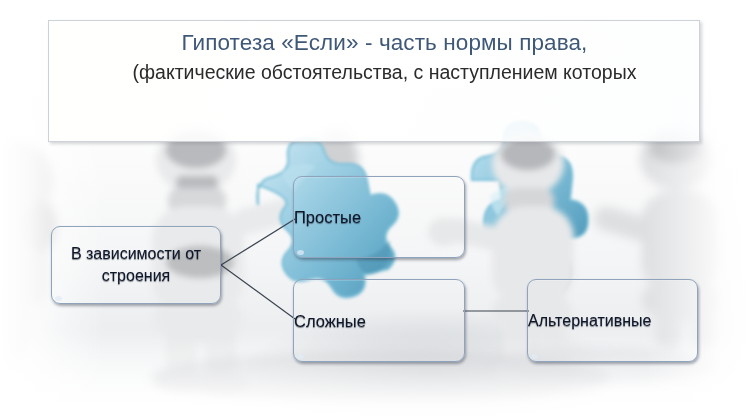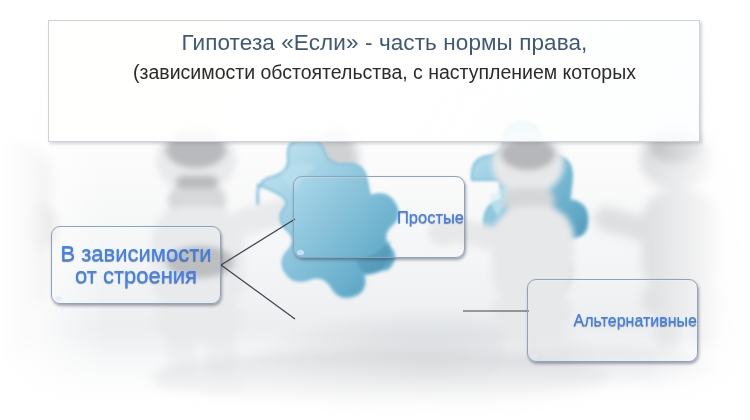--- a/index.html
+++ b/index.html
@@ -56,33 +56,33 @@
   
   #links{position:absolute;left:0;top:0;}
 
   
   .node{
     position:absolute;box-sizing:border-box;
     border-radius:9px;
     border:1px solid #8fa3bd;
     background:linear-gradient(157deg,#4d5e7c 0%,#4656733 0%,#4a5a77 18%,#3f4f6b 55%,#35445f 86%,#313f59 100%);
     box-shadow:1px 2px 3px rgba(40,50,66,.42), inset 0 1px 0 rgba(255,255,255,.18);
-    display:flex;align-items:center;justify-content:flex-end;
-    color:#3b82f6;text-align:center;
+    display:flex;align-items:center;justify-content:flex-start;
+    color:#0f172a;text-align:center;
   }
   .node .txt{font-size:16.5px;line-height:22px;font-weight:400;text-shadow:0 1px 1px rgba(20,26,38,.55);}
   .node::after{ 
     content:"";position:absolute;left:3px;bottom:2px;width:7px;height:5px;
     border-radius:50%;background:rgba(225,235,245,.75);
   }
   #node-dep{left:51px;top:226px;width:170px;height:78px;}
-  #node-dep .txt{font-size:22px;}
+  #node-dep .txt{font-size:16px;}
   #node-simple{left:293px;top:176px;width:172px;height:82px;}
   #node-complex{left:293px;top:279px;width:172px;height:83px;}
-  #node-alt{left:527px;top:279px;width:171px;height:83px;padding-left:9px;}
+  #node-alt{left:527px;top:279px;width:171px;height:83px;}
   #node-alt .txt{font-size:16px;}
 </style>
 </head>
 <body>
 
 <div id="slide">
 
   <div id="photo">
     <div class="bgbase"></div>
 
@@ -206,29 +206,32 @@
   </div>
 
   <svg id="links" width="750" height="420" viewBox="0 0 750 420">
     <line x1="221" y1="265" x2="295" y2="219" stroke="#3c4450" stroke-width="1.2"></line>
     <line x1="221" y1="265" x2="295" y2="319" stroke="#3c4450" stroke-width="1.2"></line>
     <line x1="463" y1="311" x2="529" y2="311" stroke="#3c4450" stroke-width="1.2"></line>
   </svg>
 
   <div id="titlebox">
     <div class="l1">Гипотеза «Если» - часть нормы права,</div>
-    <div class="l3">(зависимости обстоятельства, с наступлением которых</div>
+    <div class="l3">(фактические обстоятельства, с наступлением которых</div>
   </div>
 
   <div class="node" id="node-dep">
     <span class="txt">В зависимости от строения</span>
   </div>
 
   <div class="node" id="node-simple">
     <span class="txt">Простые</span>
   </div>
 
+  <div class="node" id="node-complex">
+    <span class="txt">Сложные</span>
+  </div>
 
   <div class="node" id="node-alt">
     <span class="txt">Альтернативные</span>
   </div>
 
 </div>
 
 </body></html>

